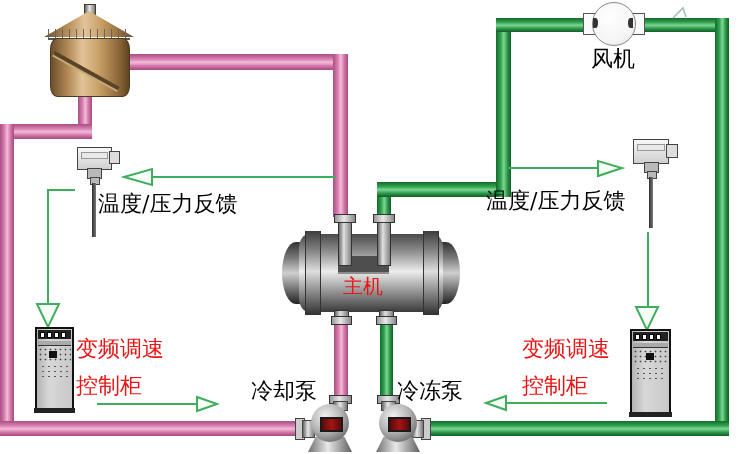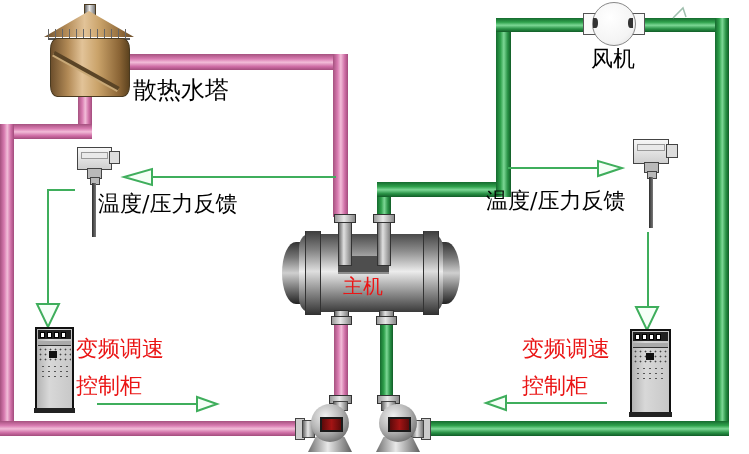--- a/index.html
+++ b/index.html
@@ -234,27 +234,28 @@
   <div class="eq">
     <div class="abs sens-head" style="left:633px;top:139px;width:34px;height:23px;">
         <div class="sens-inner"></div>
       </div>
     <div class="abs sens-nub" style="left:666px;top:144px;width:10px;height:12px;"></div>
     <div class="abs sens-neck" style="left:644px;top:162px;width:13px;height:9px;"></div>
     <div class="abs sens-neck" style="left:647px;top:171px;width:8px;height:6px;"></div>
     <div class="abs probe" style="left:649px;top:177px;width:4px;height:51px;"></div>
   </div>
 
-  <div class="lbl" style="left:133px;top:74px;font-size:24px;">散热水塔</div>
   <div class="lbl" style="left:591px;top:44px;">风机</div>
   <div class="lbl" style="left:98px;top:189px;">温度/压力反馈</div>
   <div class="lbl" style="left:486px;top:186px;">温度/压力反馈</div>
   <div class="lbl red" style="left:343px;top:273px;font-size:20px;">主机</div>
   <div class="lbl red" style="left:76px;top:330px;line-height:37px;">
     <div>变频调速</div>
     <div>控制柜</div>
   </div>
   <div class="lbl red" style="left:522px;top:330px;line-height:37px;">
     <div>变频调速</div>
     <div>控制柜</div>
   </div>
+  <div class="lbl" style="left:251px;top:376px;">冷却泵</div>
+  <div class="lbl" style="left:397px;top:376px;">冷冻泵</div>
 
 </div>
 
 </body></html>

